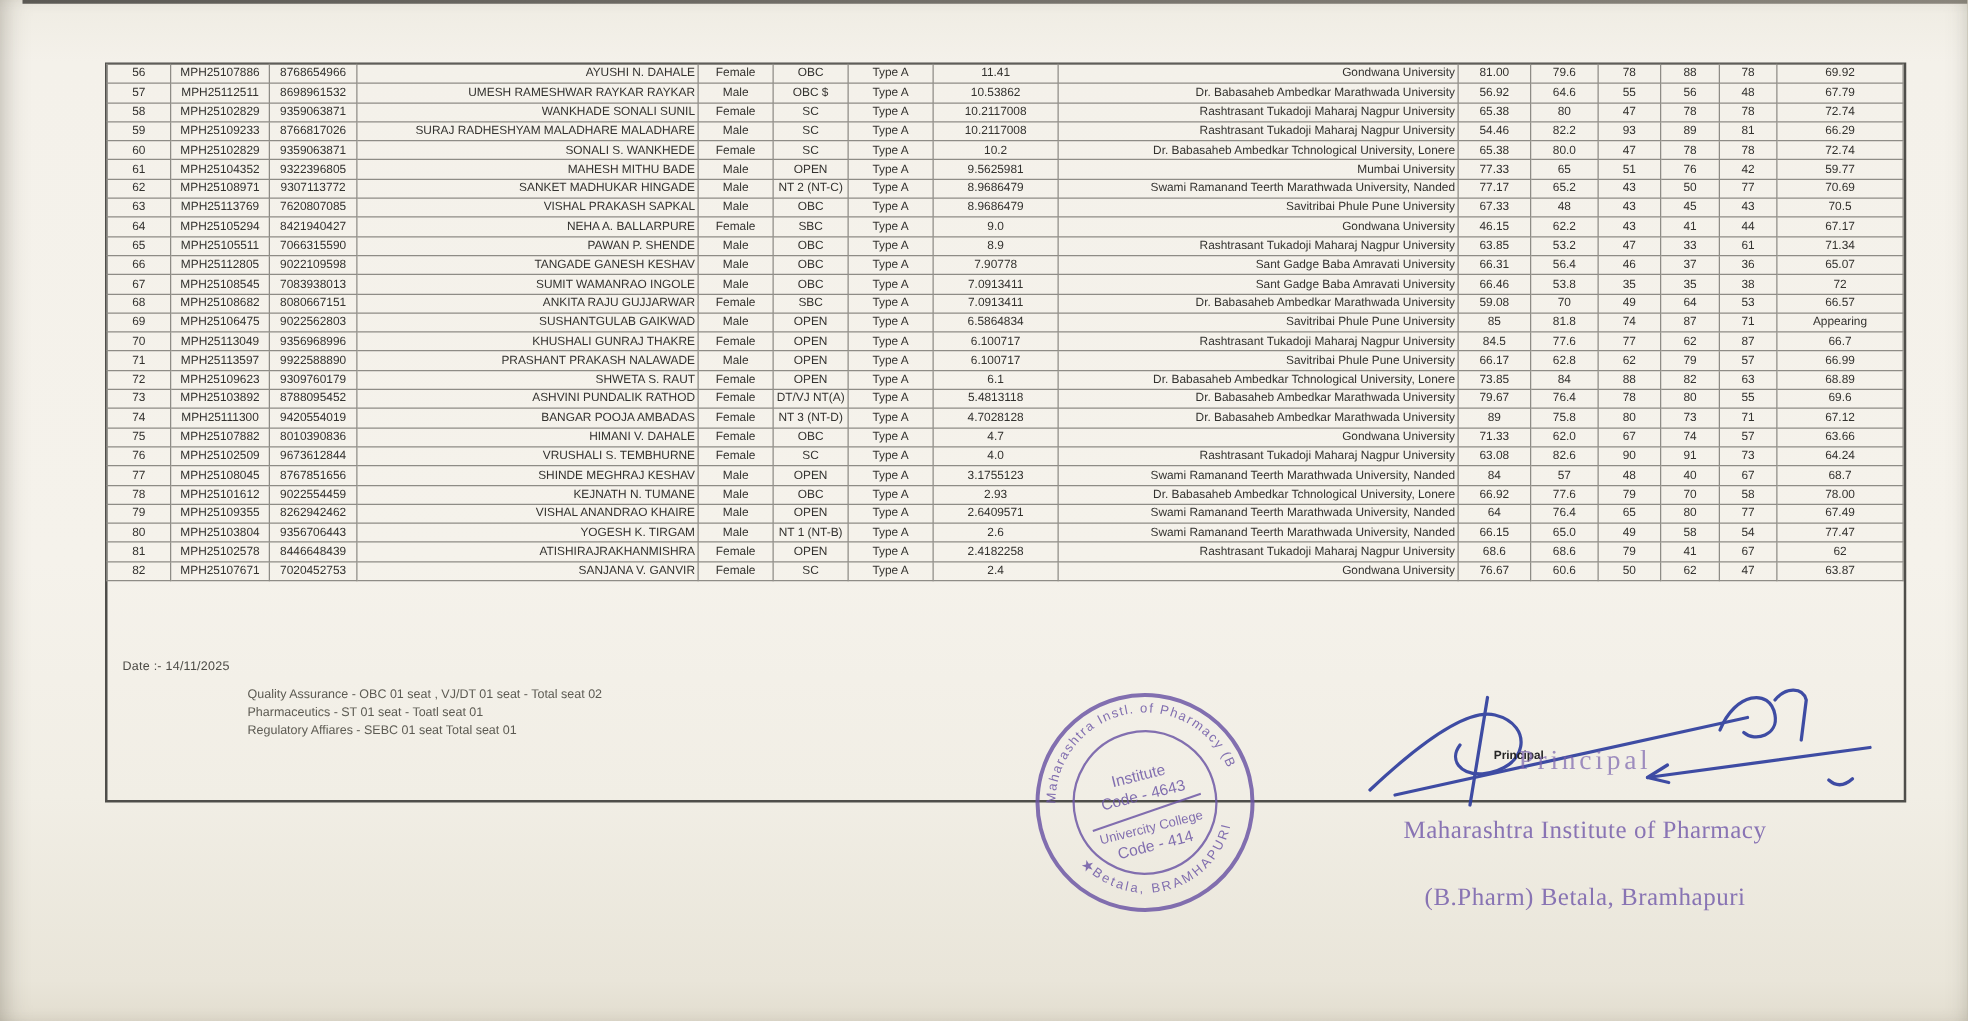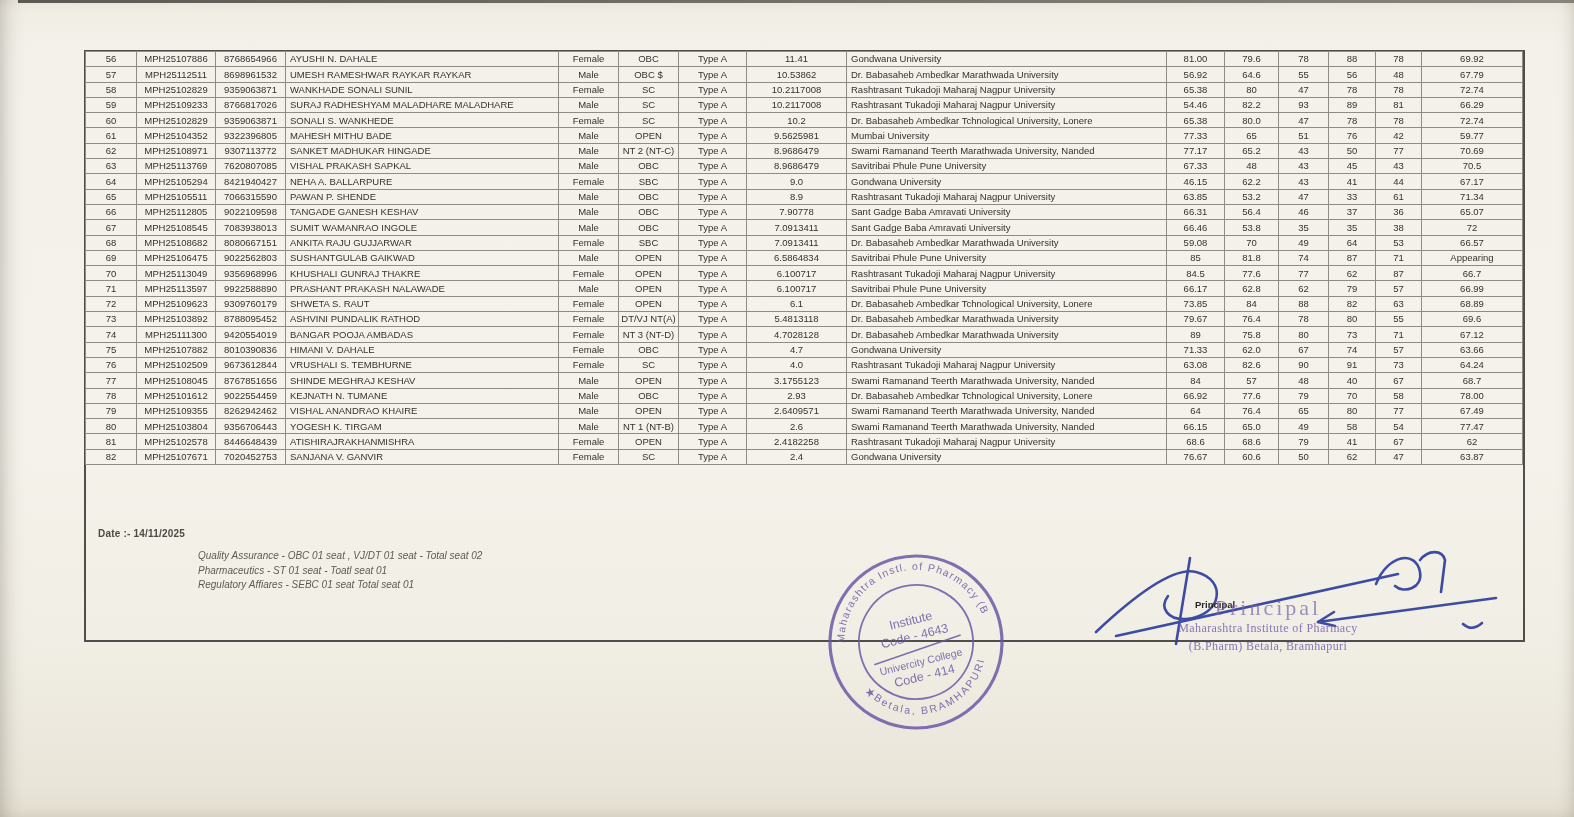--- a/index.html
+++ b/index.html
@@ -31,54 +31,54 @@
   }
   table.sheet td{
     border:1px solid #8e8c86;
     height:14.3px;
     padding:0 2px;
     text-align:center;
     white-space:nowrap;
     overflow:hidden;
     line-height:1;
   }
-  table.sheet td.c3, table.sheet td.c8{text-align:left;padding-left:4px;}
+  table.sheet td.c3, table.sheet td.c8{text-align:right;padding-left:4px;}
   
   col.w0{width:51px}col.w1{width:79px}col.w2{width:70px}col.w3{width:273px}
   col.w4{width:60px}col.w5{width:60px}col.w6{width:68px}col.w7{width:100px}
   col.w8{width:320px}col.w9{width:58px}col.w10{width:54px}col.w11{width:50px}
   col.w12{width:47px}col.w13{width:46px}col.w14{width:101px}
 
   .date-text{
     position:absolute;left:64px;top:526px;
-    font-size:10px;font-weight:700;color:#4b4a45;letter-spacing:.2px;
+    font-size:10px;font-weight:400;color:#4b4a45;letter-spacing:.2px;
   }
   .note-block{position:absolute;left:164px;top:548px;color:#5a5952;}
   .note-title{font-size:10.5px;font-weight:700;color:#45443f;margin-bottom:4px;}
-  .note-line{font-size:10px;margin-bottom:3.5px;color:#5d5b53;font-style:italic;}
+  .note-line{font-size:10px;margin-bottom:3.5px;color:#5d5b53;}
 
   .seal{position:absolute;left:818px;top:544px;width:196px;height:196px;opacity:.92;}
   .seal svg{display:block;}
 
   .sig-wrap{position:absolute;left:1080px;top:532px;width:430px;height:120px;}
   .principal-small{
     position:absolute;left:1195px;top:599px;
     font-size:9.5px;font-weight:700;color:#262626;
   }
   .principal-stamp{
     position:absolute;left:1068px;top:596px;width:400px;
     text-align:center;
     font-family:"Liberation Serif", serif;
     color:#7b64ae;opacity:.88;
     filter:blur(.2px);
   }
   .principal-stamp .big{
     font-size:22px;letter-spacing:3px;opacity:.8;line-height:24px;
   }
-  .principal-stamp .ln{font-size:12px;line-height:17.5px;letter-spacing:.4px;}
+  .principal-stamp .ln{font-size:20px;line-height:17.5px;letter-spacing:.4px;margin-top:36px;}
 </style>
 </head>
 <body>
 
 <div class="paper">
   <div class="scan-edge-top"></div>
 
   <div class="frame">
     <table class="sheet">
       <colgroup>

